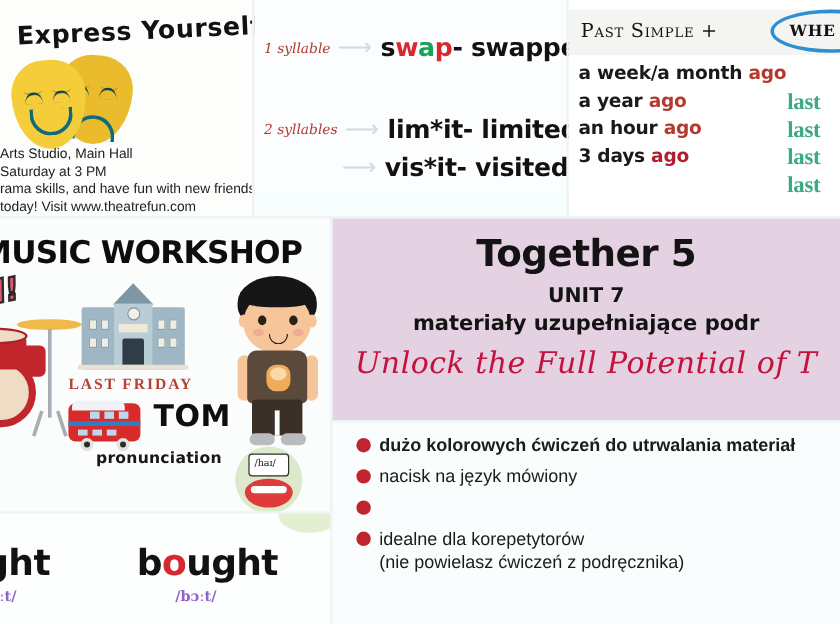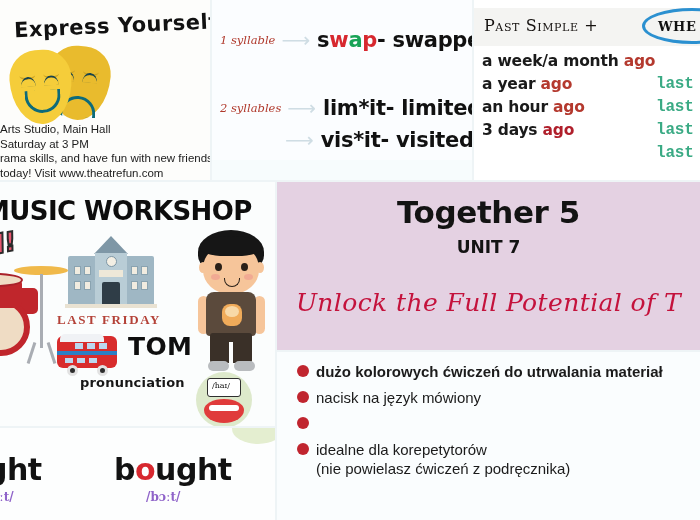--- a/index.html
+++ b/index.html
@@ -72,22 +72,22 @@
     font-family:"DejaVu Serif",serif;font-size:13px;color:#111;
     font-variant:small-caps;font-weight:700;letter-spacing:.5px;white-space:nowrap;
   }
   .past-line{
     position:absolute;font-family:"DejaVu Sans",sans-serif;font-weight:700;
     font-size:15.5px;color:#1a1a1a;white-space:nowrap;letter-spacing:-.2px;
   }
   .ago{color:#b4392e;}
   .ago2{color:#b01f2b;}
   .lastcol{
-    position:absolute;font-family:Liberation Mono, monospace;font-weight:700;
-    font-size:16px;color:#3aaa84;white-space:nowrap;letter-spacing:-.2px;
+    position:absolute;font-family:Liberation Serif, serif;font-weight:700;
+    font-size:19px;color:#3aaa84;white-space:nowrap;letter-spacing:-.2px;
   }
 
   
   #panel-music{left:0;top:182px;width:277px;height:246px;background:#fbfdfd;overflow:hidden;}
   #music-title{
     position:absolute;left:-16px;top:14px;
     font-family:"DejaVu Sans",sans-serif;font-weight:700;font-size:26px;
     color:#0d0d0d;letter-spacing:-.6px;white-space:nowrap;
   }
   
@@ -373,20 +373,21 @@
     <div class="bw" style="left:-14px;top:24px;"><span></span><span class="red"></span><span>ght</span></div>
     <div class="ipa" style="left:-8px;top:62px;">ɔːt/</div>
 
     <div class="bw" style="left:114px;top:24px;"><span>b</span><span class="red">o</span><span>ught</span></div>
     <div class="ipa" style="left:146px;top:62px;">/bɔːt/</div>
   </div>
 
   <div class="abs" id="panel-together">
     <div id="tg-title">Together 5</div>
     <div id="tg-unit">UNIT 7</div>
+    <div id="tg-sub">materiały uzupełniające podr</div>
     <div id="tg-script">Unlock the Full Potential of T</div>
   </div>
 
   <div class="abs" id="panel-bullets">
     <div class="bullet" style="left:20px;top:10px;font-weight:bold;">
       <span class="dot"></span>
       <span class="btxt">dużo kolorowych ćwiczeń do utrwalania materiał</span>
     </div>
     <div class="bullet" style="left:20px;top:36px;">
       <span class="dot"></span>

